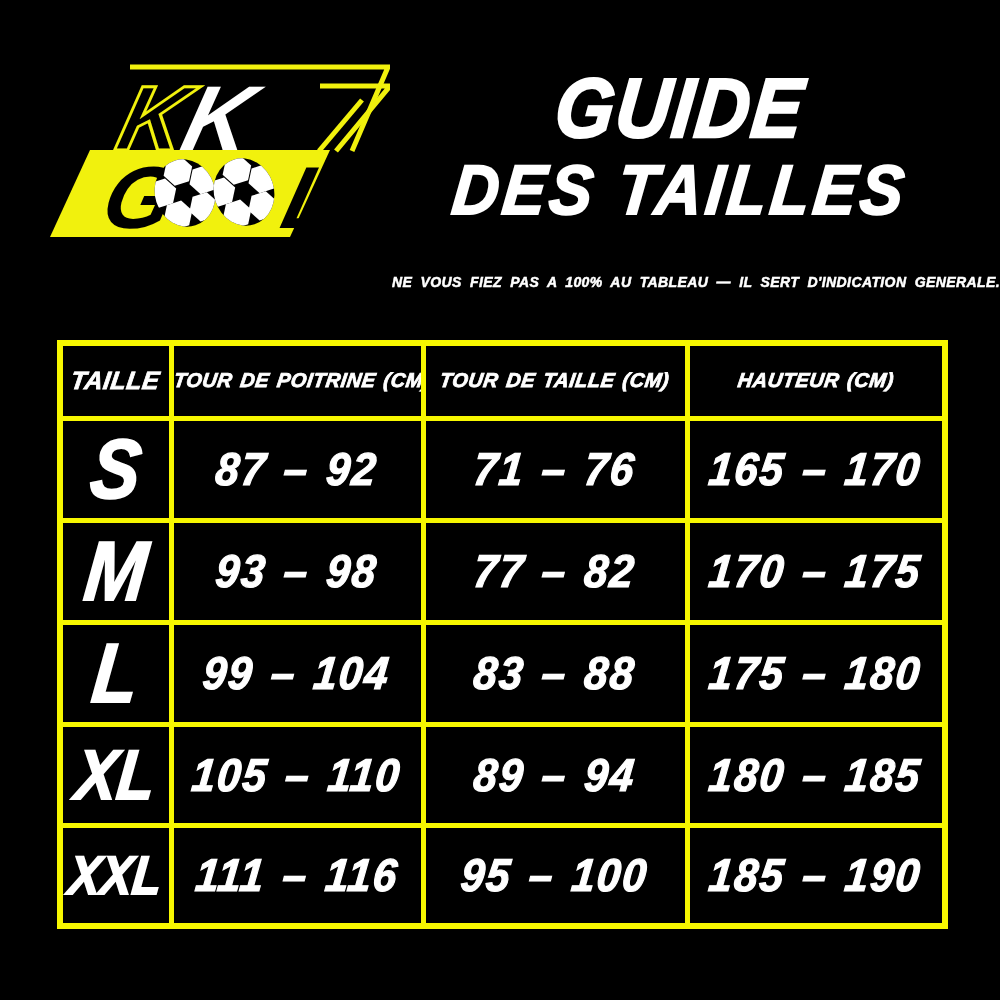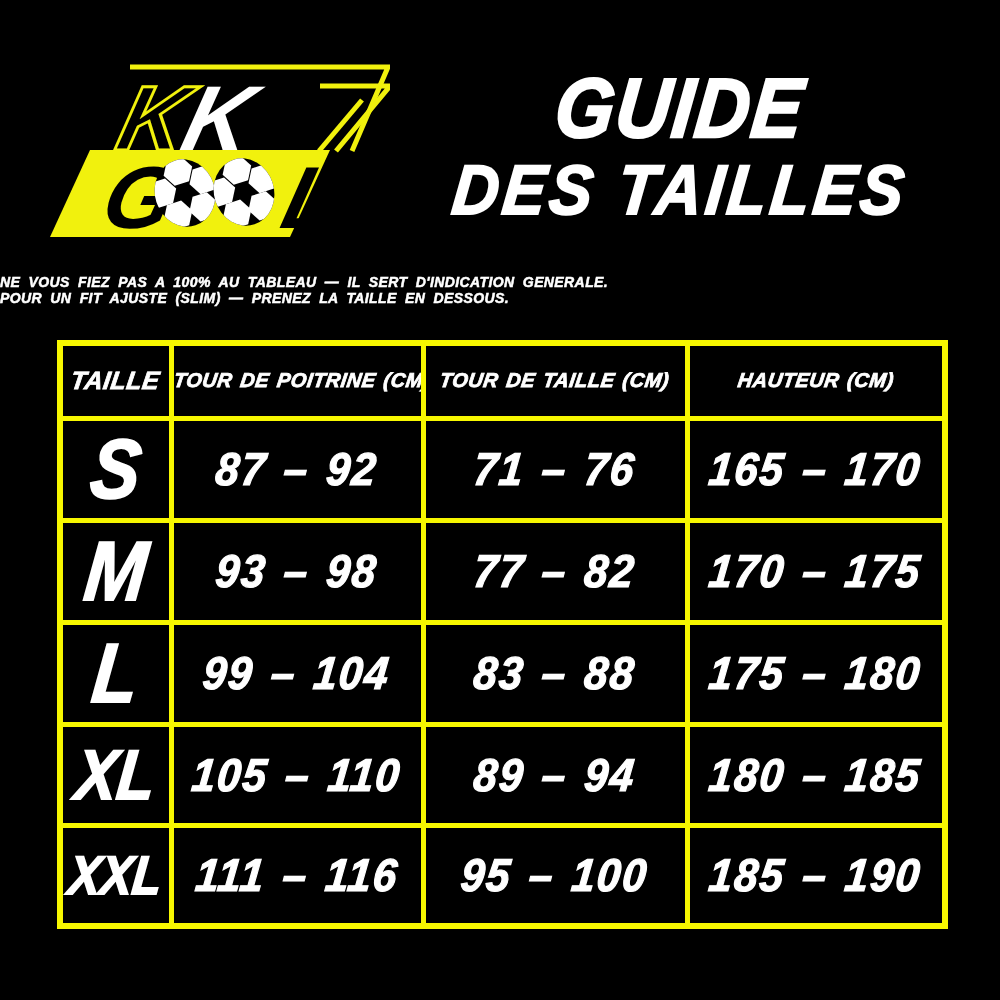--- a/index.html
+++ b/index.html
@@ -35,21 +35,21 @@
   .title-line2{
     font-size:70px;line-height:76px;letter-spacing:4px;
     transform:skewX(-6deg) scaleX(0.92);
     -webkit-text-stroke:2px var(--white);
     white-space:nowrap;
   }
 
   
   .disclaimer{
     position:absolute;left:0;top:274px;width:1000px;
-    text-align:left;color:var(--white);
+    text-align:right;color:var(--white);
     font-weight:bold;font-style:italic;
     font-size:14px;line-height:16px;
     letter-spacing:0.4px;word-spacing:4px;
     -webkit-text-stroke:0.5px var(--white);
   }
 
   
   .size-table{
     position:absolute;left:57px;top:340px;
     width:885px;height:583px;
@@ -142,21 +142,20 @@
     <text transform="translate(238,178) skewX(-14)" font-family="Liberation Sans, sans-serif" font-size="88" font-weight="bold" font-style="italic" fill="#000000">L</text>
   </svg>
 
   <div class="title">
     <div class="title-line1">GUIDE</div>
     <div class="title-line2">DES TAILLES</div>
   </div>
 
   <div class="disclaimer">
     <div>NE VOUS FIEZ PAS A 100% AU TABLEAU — IL SERT D'INDICATION GENERALE.</div>
-    <div>POUR UN FIT AJUSTE (SLIM) — PRENEZ LA TAILLE EN DESSOUS.</div>
   </div>
 
   <table class="size-table">
     <colgroup>
       <col style="width:111px">
         <col style="width:252px">
         <col style="width:264px">
         <col style="width:258px">
     </colgroup>
     <thead>

